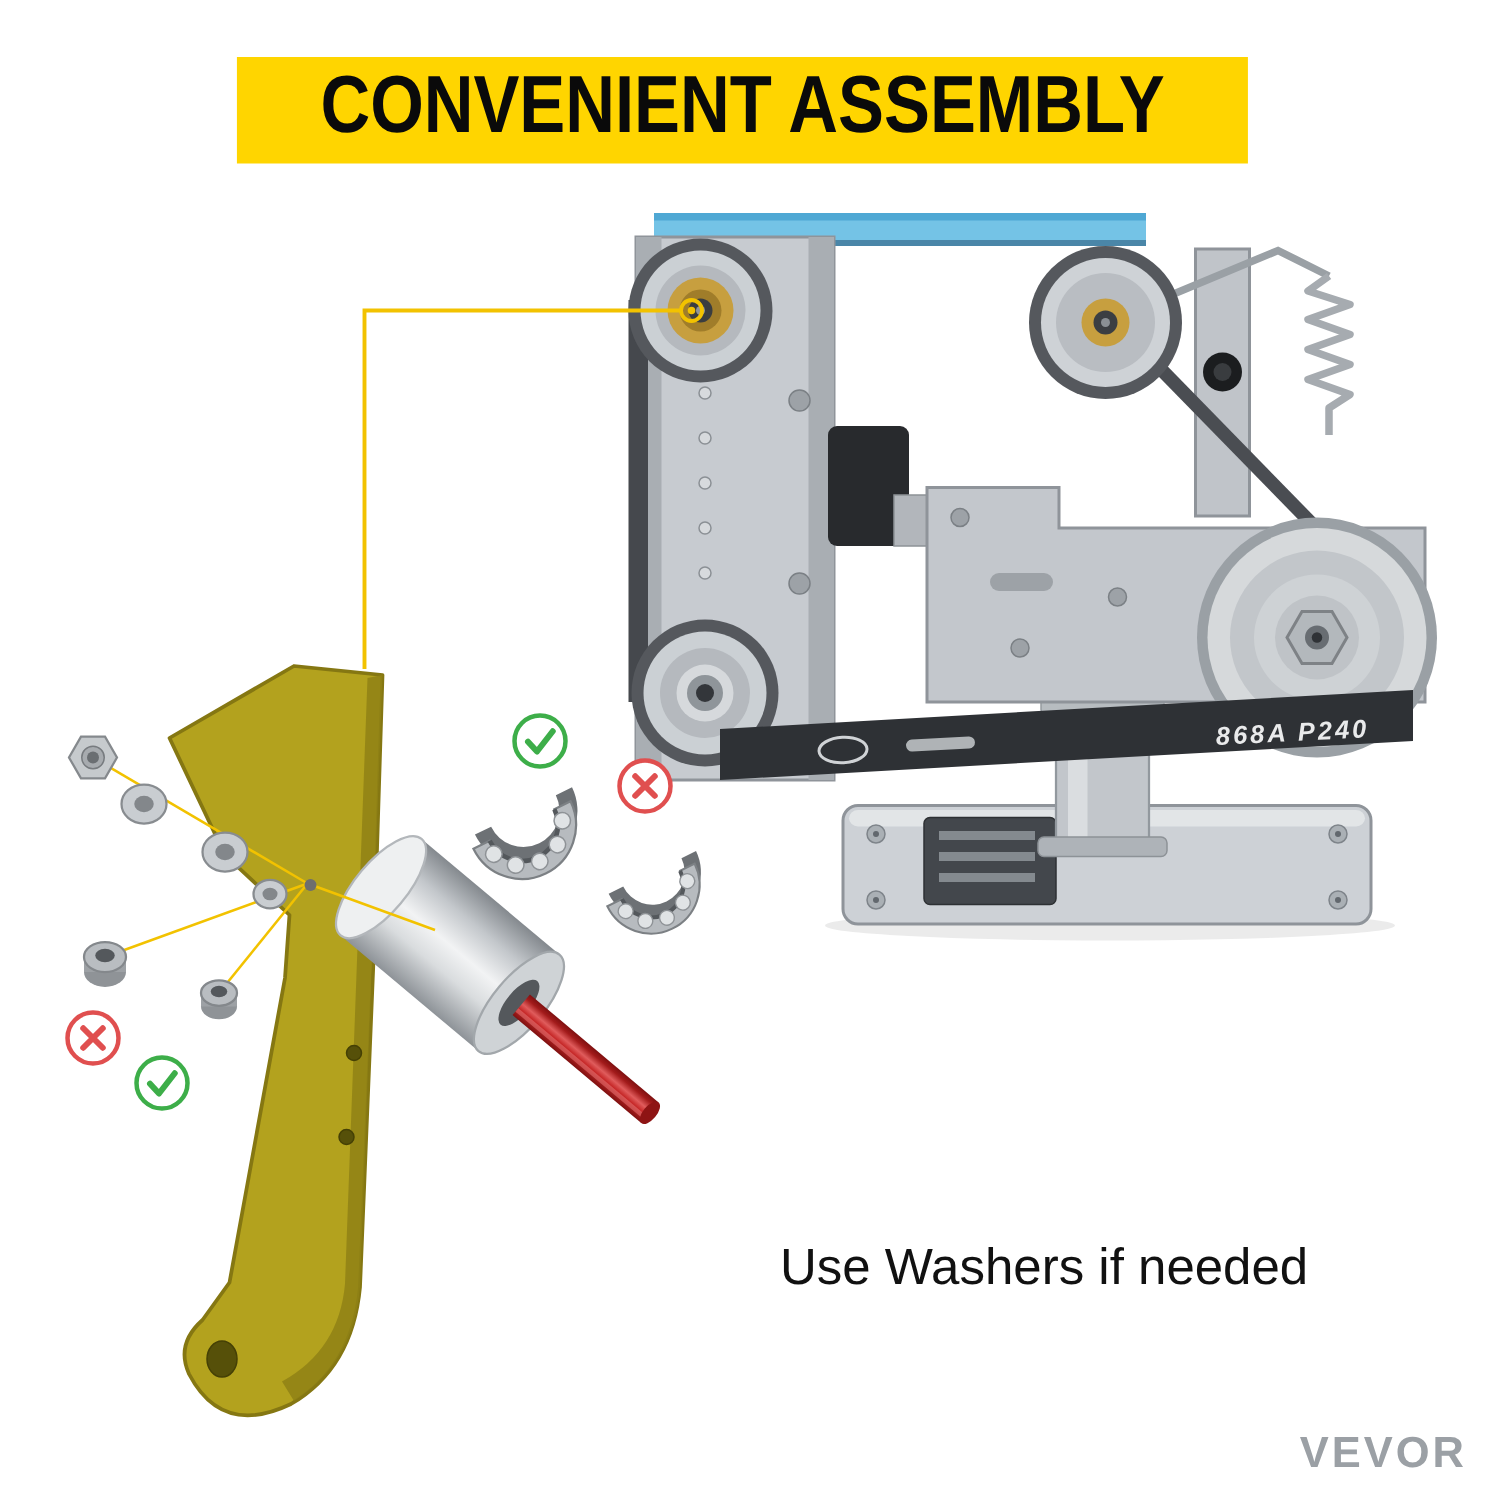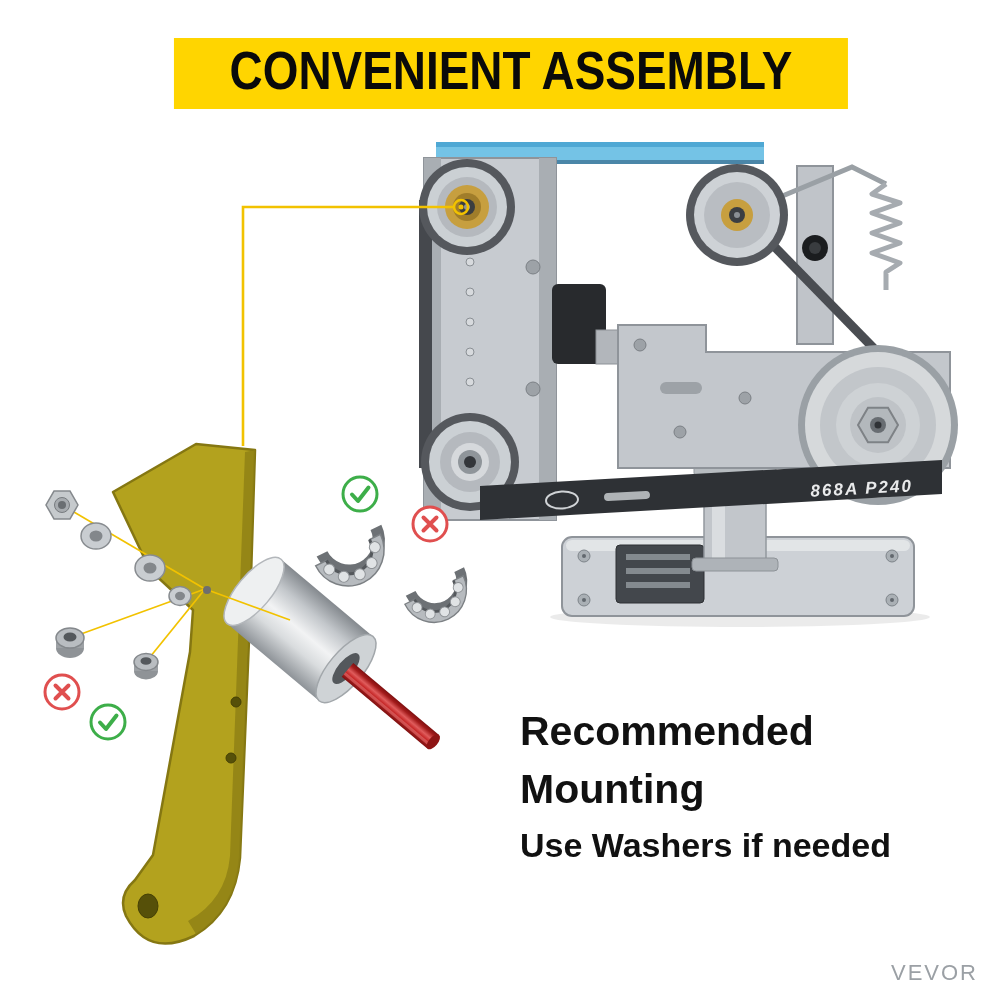--- a/index.html
+++ b/index.html
@@ -6,31 +6,31 @@
     --banner-bg:#FFD500; --banner-fg:#0a0a0a; --accent-yellow:#F2C200;
     --bracket:#B3A21E; --bracket-edge:#857712; --check-green:#3DAE49;
     --cross-red:#E04F4F; --belt-blue:#74C3E6; --logo-gray:#9BA0A5; --text-dark:#111111;
   }
   *{margin:0;padding:0;box-sizing:border-box;}
   html,body{width:1000px;height:1000px;}
   body{font-family:"Liberation Sans",sans-serif;background:#ffffff;}
   .canvas{position:relative;width:1000px;height:1000px;background:#fff;overflow:hidden;}
 
   .banner{position:absolute;top:38px;left:495px;transform:translateX(-50%);
-          background:var(--banner-bg);padding:4px 6px 10px;margin-left:16px;}
+          background:var(--banner-bg);padding:4px 6px 10px;}
   .banner-title{display:inline-block;font-size:54px;font-weight:800;line-height:1.05;
           color:var(--banner-fg);white-space:nowrap;transform:scaleX(0.85);transform-origin:center;}
 
   .illustration{position:absolute;inset:0;width:1000px;height:1000px;}
 
   .mounting-title{position:absolute;left:520px;top:702px;font-size:41px;font-weight:700;
           color:var(--text-dark);line-height:1.42;}
-  .mounting-sub{position:absolute;left:520px;top:822px;font-size:34px;font-weight:700;
+  .mounting-sub{position:absolute;left:520px;top:822px;font-size:34px;font-weight:400;
           color:var(--text-dark);line-height:1.38;text-align:center;}
-  .brand{position:absolute;right:22px;bottom:14px;font-size:22px;font-weight:400;
+  .brand{position:absolute;right:22px;bottom:14px;font-size:29px;font-weight:700;
           letter-spacing:2px;color:var(--logo-gray);}
 
   
   .accent{stroke:var(--accent-yellow);fill:none;}
   .accent-thick{stroke-width:2.6;}
   .accent-thin{stroke-width:1.7;}
   .accent-fill{fill:var(--accent-yellow);}
   .bracket-fill{fill:var(--bracket);stroke:var(--bracket-edge);stroke-width:2.5;stroke-linejoin:round;}
   .bracket-shade{fill:#8F8115;opacity:0.85;}
   .bracket-hole{fill:#565009;stroke:#454005;stroke-width:1;}
@@ -289,22 +289,18 @@
         <use href="#cup-shape"></use>
       </g>
 
       <use href="#badge-ok" transform="translate(360,494)"></use>
       <use href="#badge-no" transform="translate(430,524)"></use>
       <use href="#badge-no" transform="translate(62,692)"></use>
       <use href="#badge-ok" transform="translate(108,722)"></use>
     </g>
   </svg>
 
-  <div class="mounting-title">
-    <div>Recommended</div>
-    <div>Mounting</div>
-  </div>
   <div class="mounting-sub">
     <div>Use Washers if needed</div>
   </div>
 
   <div class="brand">VEVOR</div>
 </div>
 
 </body></html>

